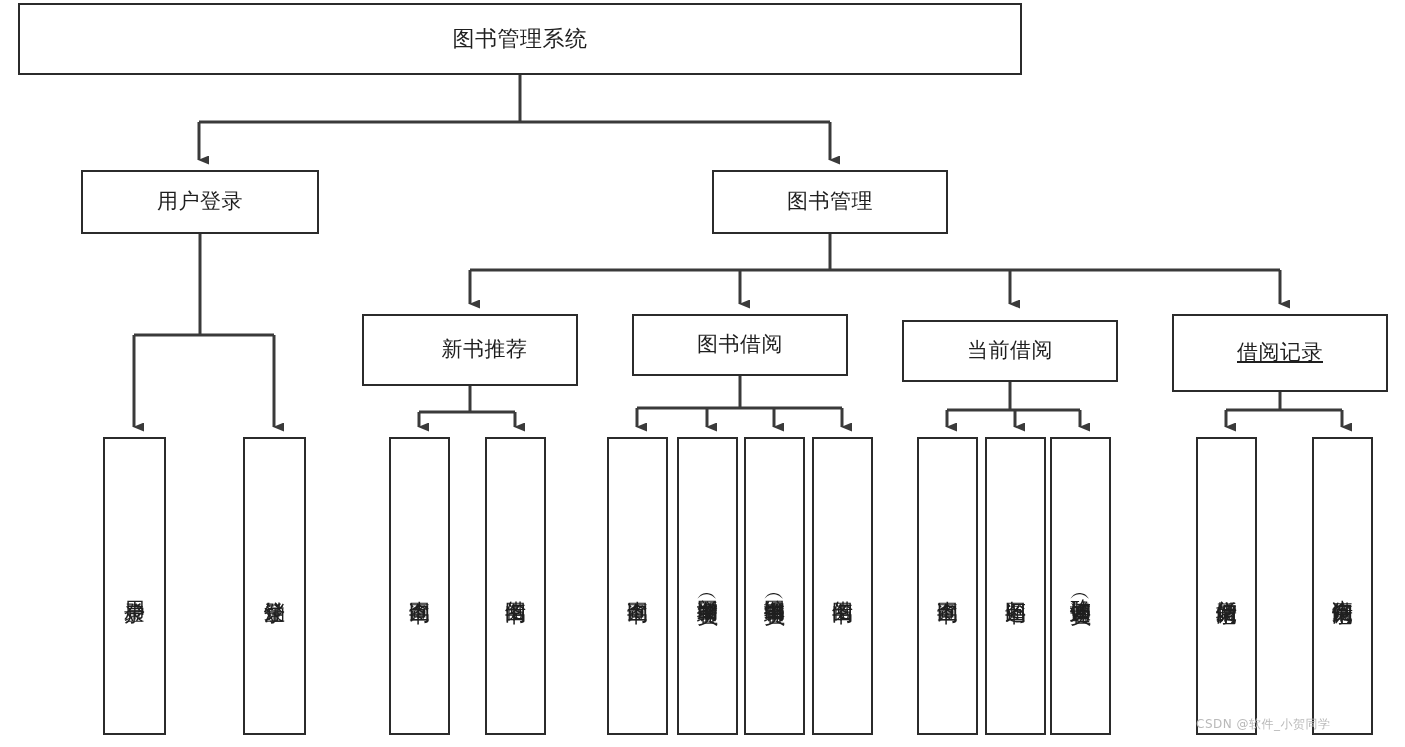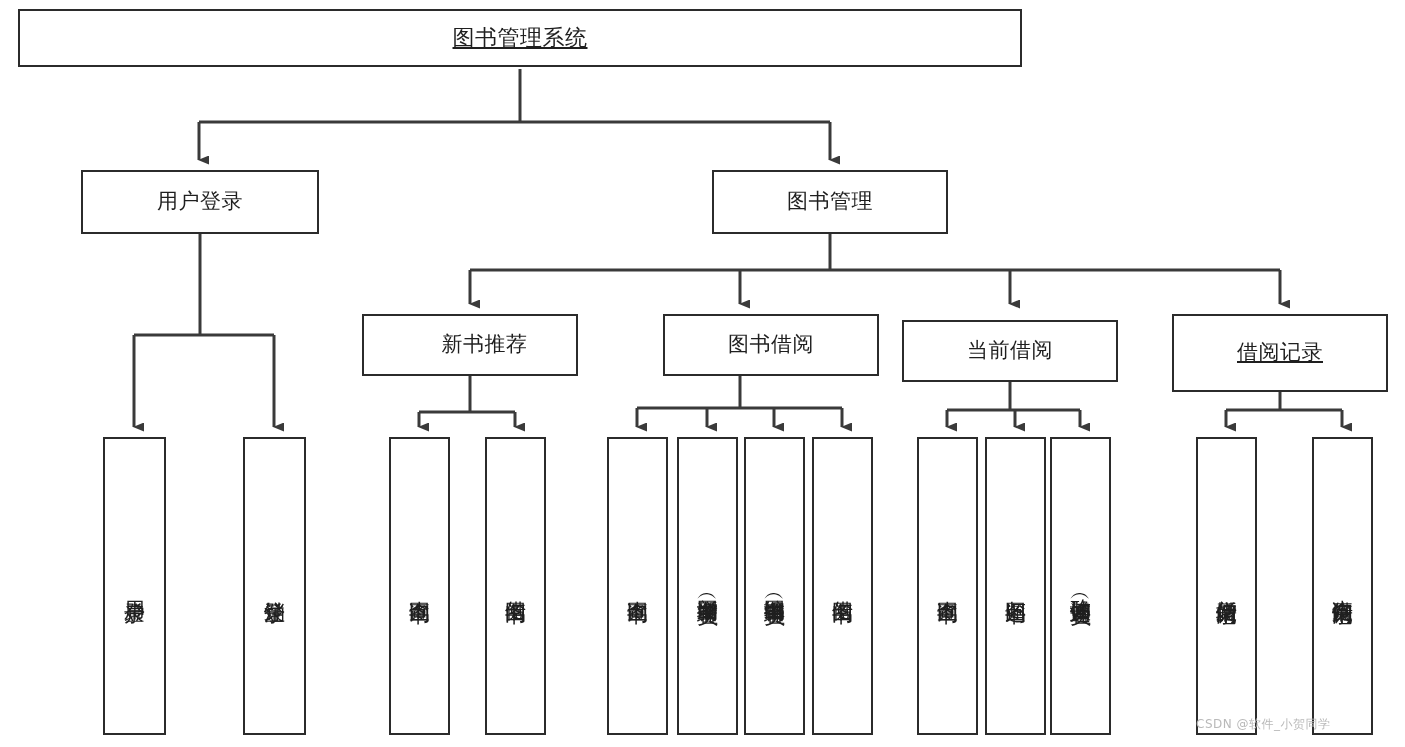--- a/index.html
+++ b/index.html
@@ -109,37 +109,37 @@
       <path d="M1015,410 L1015,427" marker-end="url(#arrow)"></path>
       <path d="M1080,410 L1080,427" marker-end="url(#arrow)"></path>
 
       <path d="M1280,375 L1280,410"></path>
       <path d="M1226,410 L1342,410"></path>
       <path d="M1226,410 L1226,427" marker-end="url(#arrow)"></path>
       <path d="M1342,410 L1342,427" marker-end="url(#arrow)"></path>
     </g>
   </svg>
 
-  <div class="node horiz root" id="node-root" style="left: 18px; top: 9px; width: 1004px; height: 58px; text-decoration: underline;">
+  <div class="node horiz root" id="node-root" style="left: 18px; top: 3px; width: 1004px; height: 72px;">
     <span class="txt">图书管理系统</span>
   </div>
 
   <div id="level2-layer">
       <div class="node horiz" style="left: 81px; top: 170px; width: 238px; height: 64px;">
         <span class="txt">用户登录</span>
       </div>
       <div class="node horiz" style="left: 712px; top: 170px; width: 236px; height: 64px;">
         <span class="txt">图书管理</span>
       </div>
     </div>
   <div id="level3-layer">
-      <div class="node horiz" style="left: 362px; top: 314px; width: 216px; height: 62px; padding-left: 29px;">
+      <div class="node horiz" style="left: 362px; top: 314px; width: 216px; height: 72px; padding-left: 29px;">
         <span class="txt">新书推荐</span>
       </div>
-      <div class="node horiz" style="left: 632px; top: 314px; width: 216px; height: 62px; margin-left: 31px;">
+      <div class="node horiz" style="left: 632px; top: 314px; width: 216px; height: 62px;">
         <span class="txt">图书借阅</span>
       </div>
       <div class="node horiz" style="left: 902px; top: 314px; width: 216px; height: 62px; margin-top: 6px;">
         <span class="txt">当前借阅</span>
       </div>
       <div class="node horiz" style="left: 1172px; top: 314px; width: 216px; height: 78px; text-decoration: underline;">
         <span class="txt">借阅记录</span>
       </div>
     </div>
   <div id="leaf-layer">

